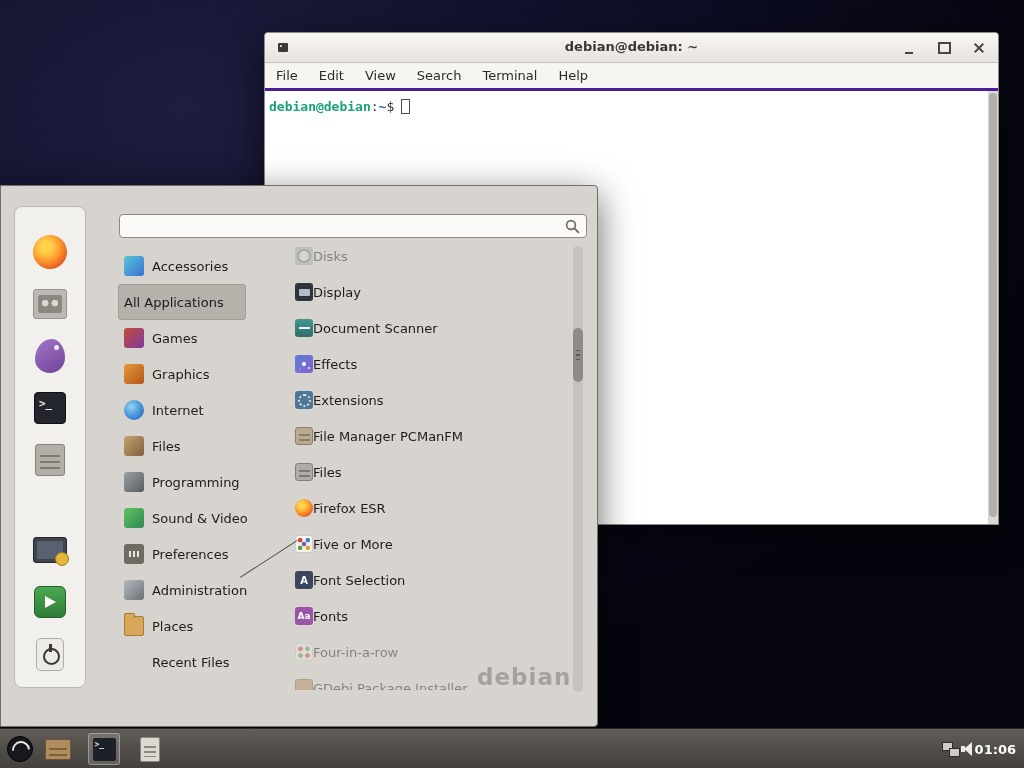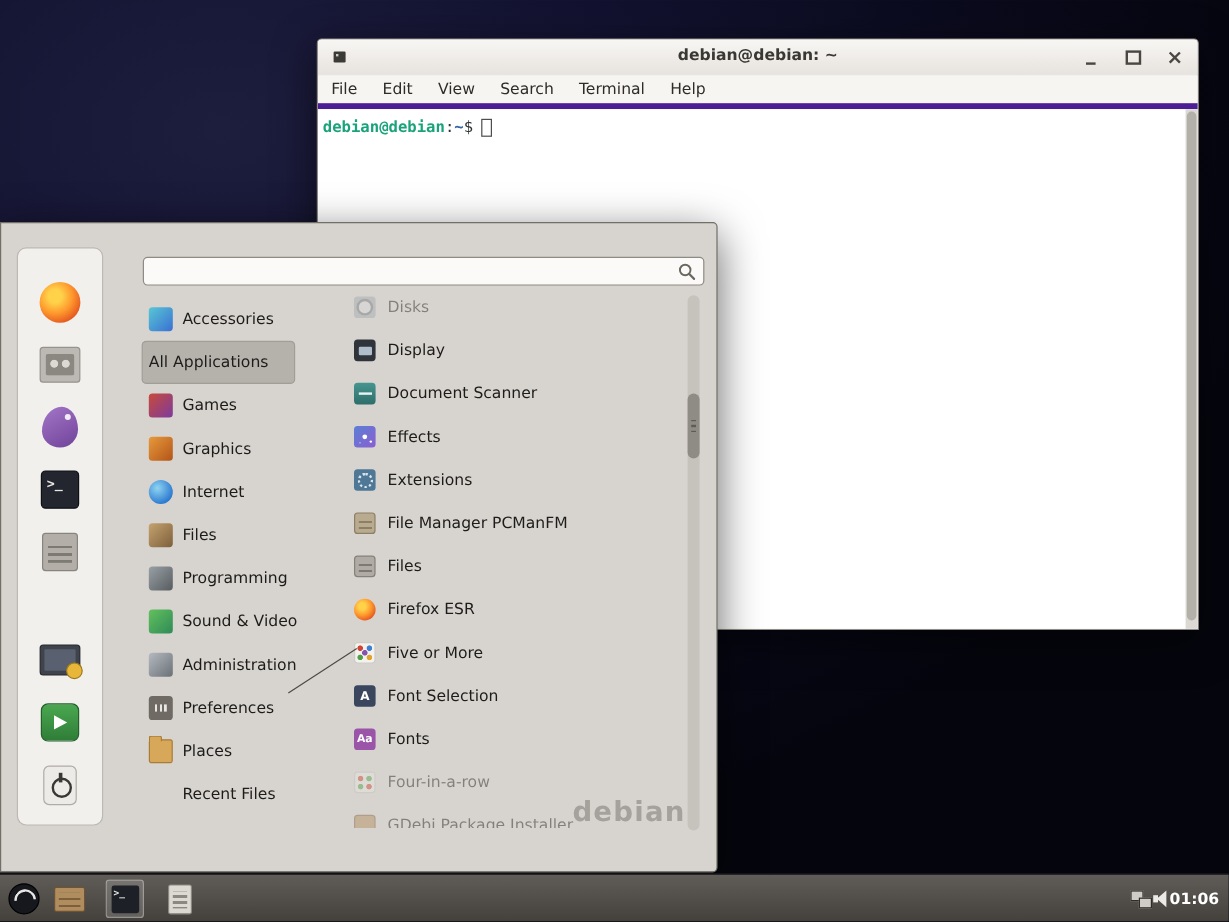--- a/index.html
+++ b/index.html
@@ -27,21 +27,21 @@
     font-size:13px; font-weight:bold; color:#3a3833; }
   .wbtns { position:absolute; right:10px; top:6px; display:flex; gap:17px; }
   .wbtn { width:18px; height:18px; display:flex; align-items:center; justify-content:center; position:relative; }
   .wbtn-min::after { content:""; width:8px; height:2px; background:#4a4742; margin-top:9px; }
   .wbtn-max::after { content:""; width:9px; height:8px; border:2px solid #4a4742; }
   .wbtn-close::before, .wbtn-close::after { content:""; position:absolute; left:3px; top:8px;
     width:12px; height:2px; background:#4a4742; }
   .wbtn-close::before { transform:rotate(45deg); }
   .wbtn-close::after  { transform:rotate(-45deg); }
   .menubar { position:absolute; left:0; top:30px; right:0; height:28px; background:#f7f5f2;
-    border-bottom:5px solid #4c1d95; display:flex; align-items:center; gap:21px; padding-left:11px; }
+    border-bottom:3px solid #4c1d95; display:flex; align-items:center; gap:21px; padding-left:11px; }
   .menubar span { font-size:13px; color:#2e2c29; cursor:default; }
   .term-body { position:absolute; left:0; top:58px; right:0; bottom:0; background:#ffffff;
     padding:8px 0 0 4px; font-family:"DejaVu Sans Mono","Liberation Mono",monospace; font-size:13px; }
   .p-user  { color:#1aa37a; font-weight:bold; }
   .p-colon { color:#2e3436; }
   .p-path  { color:#3465a4; font-weight:bold; }
   .p-dollar{ color:#2e3436; }
   .cursor { display:inline-block; width:9px; height:15px; border:1px solid #4d4d4d;
     margin-left:7px; vertical-align:text-bottom; }
   .term-scroll { position:absolute; top:0; right:0; bottom:0; width:10px; background:#dcd8d3; }
@@ -108,21 +108,21 @@
   .ci-soundvideo { background:linear-gradient(135deg,#63c05d,#2e8b57); }
   .ci-administration { background:linear-gradient(135deg,#b4bac0,#697076); }
   .ci-preferences { background:#6f6a64; }
   .ci-preferences::after { content:""; width:10px; height:6px;
     background:repeating-linear-gradient(90deg,#e8e6e2 0 2px, rgba(0,0,0,0) 2px 4px); }
   .ci-places { background:#d8a85a; border:1px solid #a87c35; border-radius:2px; position:relative; }
   .ci-places::before { content:""; position:absolute; left:-1px; top:-4px; width:9px; height:4px;
     background:#d8a85a; border:1px solid #a87c35; border-bottom:none; border-radius:2px 2px 0 0; }
 
   .apps { position:absolute; left:264px; top:52px; width:300px; height:452px; overflow:hidden; z-index:2; }
-  .app-row { display:flex; align-items:center; gap:10px; height:36px; padding-left:30px; border-radius:4px; }
+  .app-row { display:flex; align-items:center; gap:0; height:36px; padding-left:30px; border-radius:4px; }
   .app-row.faded { opacity:0.45; }
   .app-label { font-size:13px; color:#1d1c1a; white-space:nowrap; }
   .aicon { width:18px; height:18px; border-radius:3px; flex:0 0 auto; position:relative;
     display:flex; align-items:center; justify-content:center; color:#fff;
     font-size:10px; font-weight:bold; }
   .ai-disks { background:#a2a7ac; }
   .ai-disks::after { content:""; width:10px; height:10px; border-radius:50%; background:#d7dadd; border:2px solid #6e7377; }
   .ai-display { background:#2f333a; }
   .ai-display::after { content:""; width:11px; height:7px; background:#aebdc9; border-radius:1px; }
   .ai-scanner { background:linear-gradient(#47958f,#2e6e6a); }
@@ -291,26 +291,26 @@
       </div>
       <div class="cat-row">
         <span class="cicon ci-programming"></span>
         <span class="cat-label">Programming</span>
       </div>
       <div class="cat-row">
         <span class="cicon ci-soundvideo"></span>
         <span class="cat-label">Sound &amp; Video</span>
       </div>
       <div class="cat-row">
+        <span class="cicon ci-preferences"></span>
+        <span class="cat-label">Preferences</span>
+      </div>
+      <div class="cat-row">
         <span class="cicon ci-administration"></span>
         <span class="cat-label">Administration</span>
-      </div>
-      <div class="cat-row">
-        <span class="cicon ci-preferences"></span>
-        <span class="cat-label">Preferences</span>
       </div>
       <div class="cat-row">
         <span class="cicon ci-places"></span>
         <span class="cat-label">Places</span>
       </div>
       <div class="cat-row">
         <span class="cicon none"></span>
         <span class="cat-label">Recent Files</span>
       </div>
     </div>

